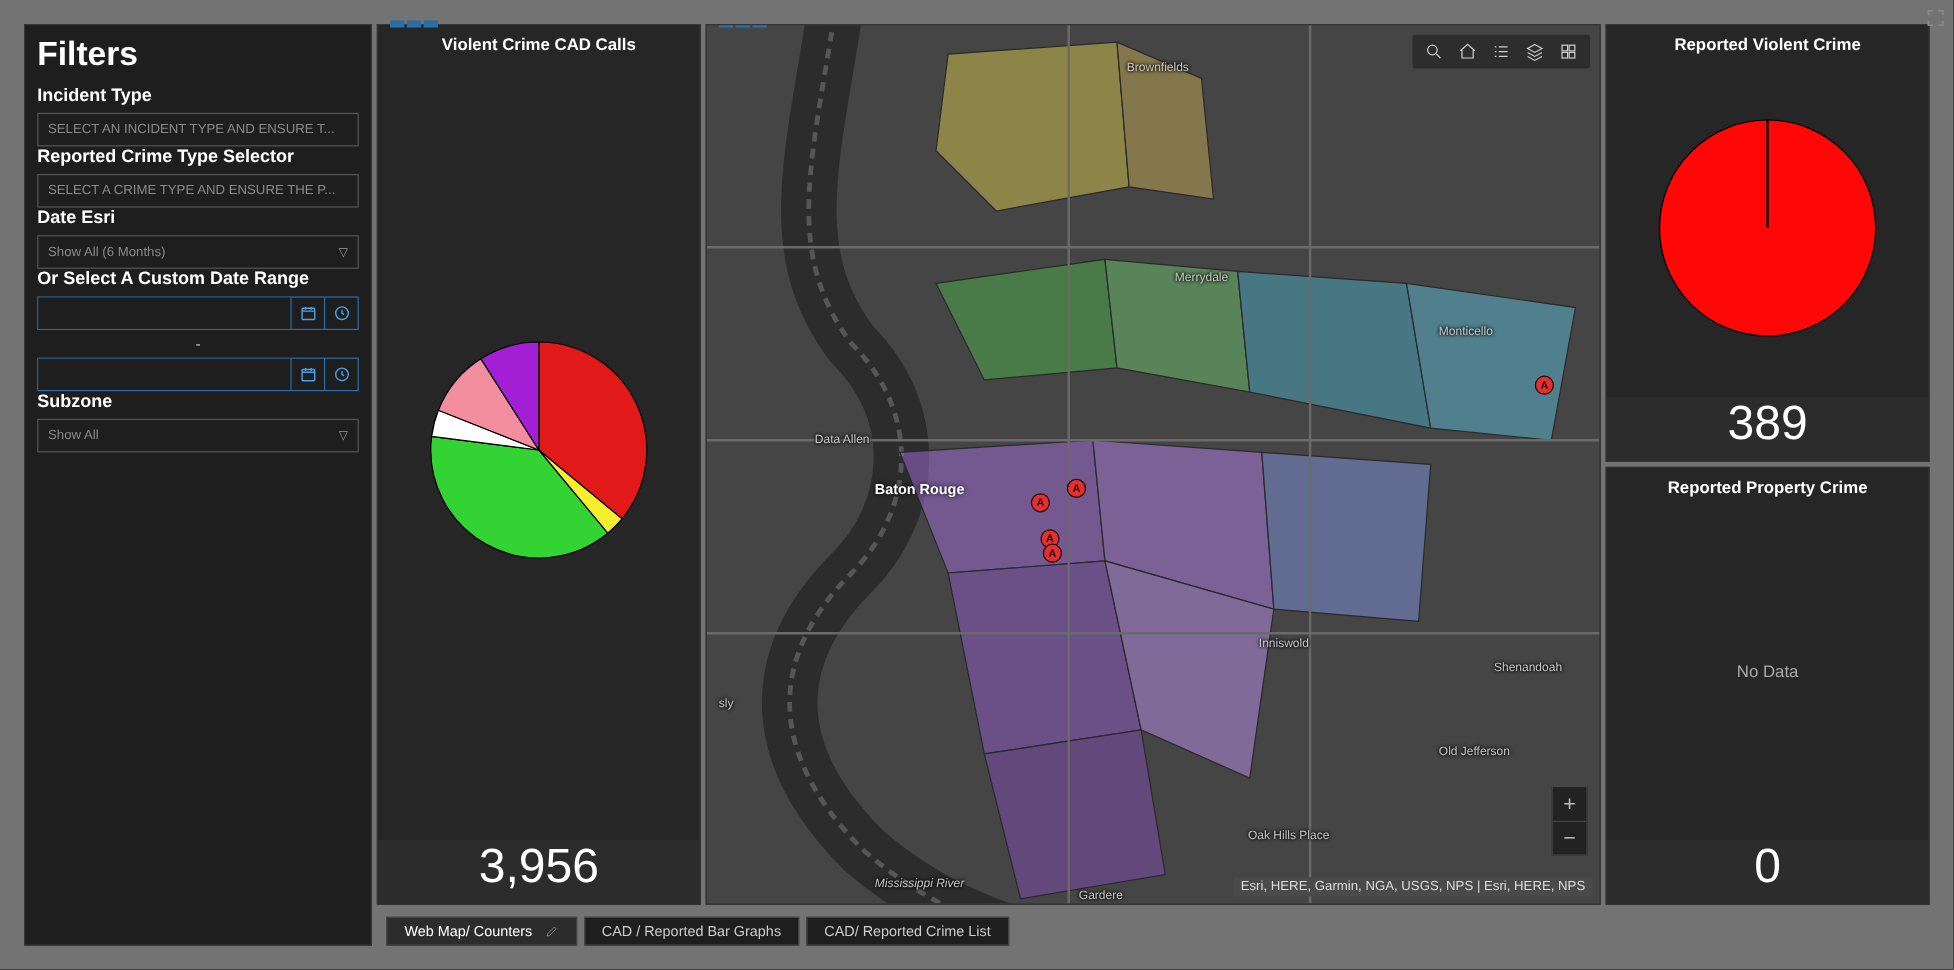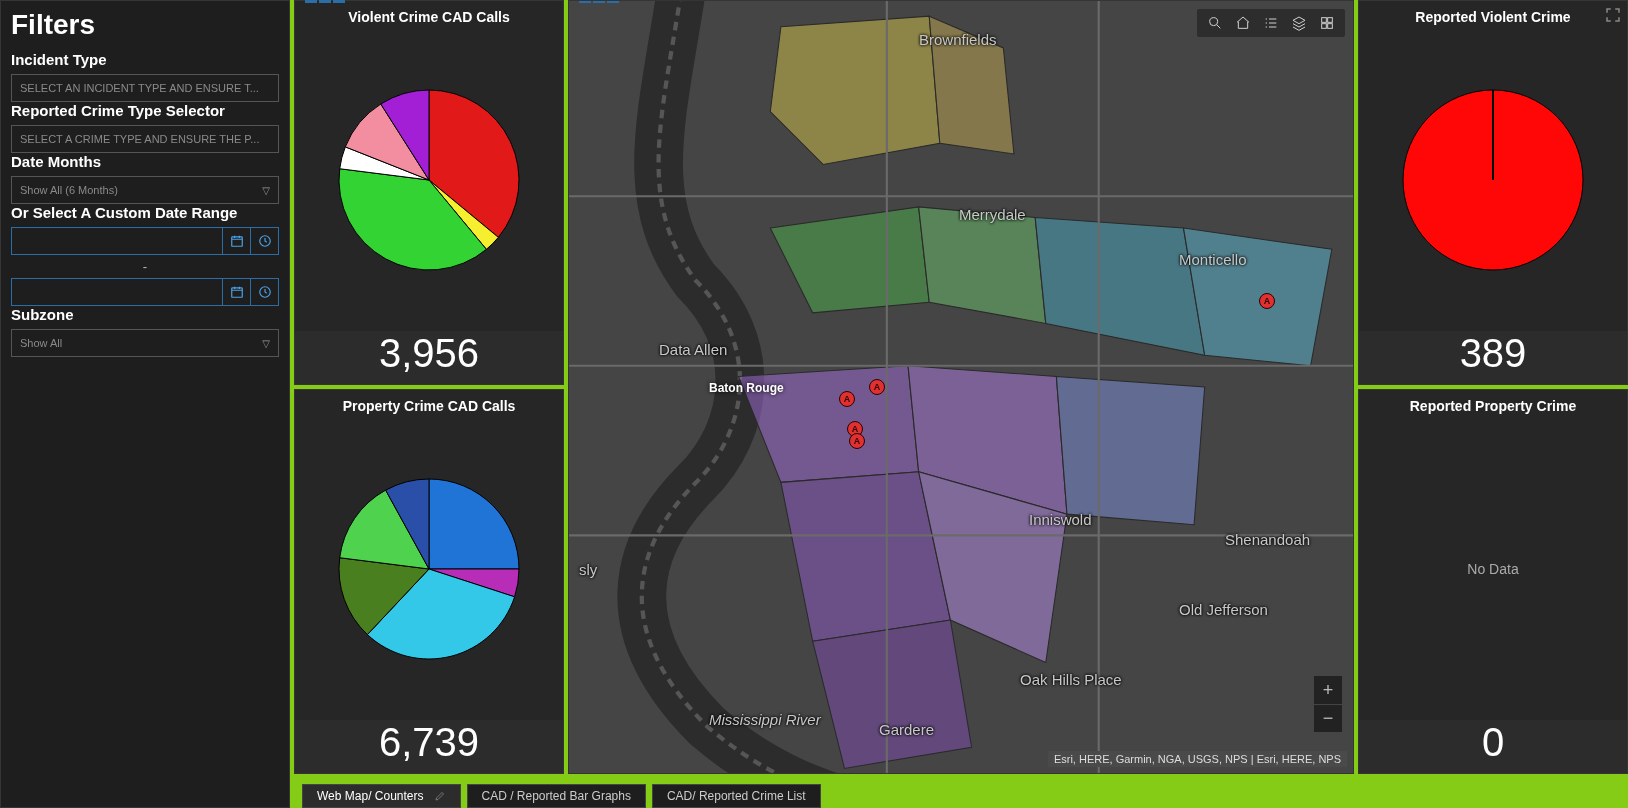--- a/index.html
+++ b/index.html
@@ -10,23 +10,23 @@
     font-family: "Segoe UI", Arial, Helvetica, sans-serif;
     font-size: 13px;
     overflow: hidden;
   }
   .app {
     display: grid;
     grid-template-columns: 290px 270px 1fr 270px;
     grid-template-rows: 1fr 30px;
     height: calc(808px);
     width: 100%;
-    padding: 0;
+    padding: 20px;
     gap: 4px;
-    background: #84cc16;
+    background: #737373;
   }
   
   .filters {
     grid-row: 1 / span 2;
     background: #1e1e1e;
     padding: 8px 10px;
     border: 1px solid #353535;
     overflow: hidden;
   }
   .filters h1 { font-size: 28px; font-weight: 700; margin-bottom: 10px; }
@@ -180,21 +180,21 @@
     bottom: 6px;
     background: #4a4a4a;
     color: #ddd;
     font-size: 11px;
     padding: 2px 6px;
     z-index: 3;
   }
   .map-label {
     position: absolute;
     color: #c8c8c8;
-    font-size: 15px;
+    font-size: 10px;
     text-shadow: 0 0 3px #000, 0 0 3px #000;
     white-space: nowrap;
     z-index: 2;
   }
   .city-label { color: #fff; font-size: 12px; font-weight:600; text-shadow: 0 0 4px #000; }
   .marker {
     position: absolute;
     width: 16px; height: 16px;
     background: #e03030;
     border: 1px solid #2a0000;
@@ -272,21 +272,21 @@
     <div class="section-label">Incident Type</div>
     <div class="select-box">
       <span>SELECT AN INCIDENT TYPE AND ENSURE T...</span>
     </div>
 
     <div class="section-label">Reported Crime Type Selector</div>
     <div class="select-box">
       <span>SELECT A CRIME TYPE AND ENSURE THE P...</span>
     </div>
 
-    <div class="section-label">Date Months</div>
+    <div class="section-label">Date Esri</div>
     <div class="select-box">
       <span>Show All (6 Months)</span>
       <span class="chev">▽</span>
     </div>
 
     <div class="section-label">Or Select A Custom Date Range</div>
     <div class="date-row">
       <input class="date-input" style="">
       <div class="date-btn">
         <svg viewBox="0 0 24 24" width="14" height="14" stroke="#4aa3e8" fill="none" stroke-width="2">
@@ -337,34 +337,20 @@
           <svg id="pie-violent" width="200" height="200" viewBox="0 0 200 200">
             <path d="M 100 100 L 100 10 A 90 90 0 0 1 169.34619184982103 157.36815907738207 Z" fill="#e11919" stroke="#000" stroke-width="1"></path>
             <path d="M 100 100 L 169.34619184982103 157.36815907738207 A 90 90 0 0 1 157.36815907738207 169.34619184982103 Z" fill="#f5ef2f" stroke="#000" stroke-width="1"></path>
             <path d="M 100 100 L 157.36815907738207 169.34619184982103 A 90 90 0 0 1 10.709676881696993 88.72000897921265 Z" fill="#34d334" stroke="#000" stroke-width="1"></path>
             <path d="M 100 100 L 10.709676881696993 88.72000897921265 A 90 90 0 0 1 16.320116270057355 66.86879025837902 Z" fill="#ffffff" stroke="#000" stroke-width="1"></path>
             <path d="M 100 100 L 16.320116270057355 66.86879025837902 A 90 90 0 0 1 51.77558845189026 24.01048670481866 Z" fill="#f28ea0" stroke="#000" stroke-width="1"></path>
             <path d="M 100 100 L 51.77558845189026 24.01048670481866 A 90 90 0 0 1 99.99999999999999 10 Z" fill="#a31fd6" stroke="#000" stroke-width="1"></path>
           </svg>
         </div>
       <div class="big-num">3,956</div>
-    </div>
-    <div class="panel stat-bottom">
-      <div class="panel-title">Property Crime CAD Calls</div>
-      <div class="pie-wrap">
-          <svg id="pie-property" width="200" height="200" viewBox="0 0 200 200">
-            <path d="M 100 100 L 100 10 A 90 90 0 0 1 190 100 Z" fill="#1f74d6" stroke="#000" stroke-width="1"></path>
-            <path d="M 100 100 L 190 100 A 90 90 0 0 1 185.59508646656383 127.81152949374527 Z" fill="#b82db8" stroke="#000" stroke-width="1"></path>
-            <path d="M 100 100 L 185.59508646656383 127.81152949374527 A 90 90 0 0 1 38.390760466418044 165.60717646792705 Z" fill="#33c7e8" stroke="#000" stroke-width="1"></path>
-            <path d="M 100 100 L 38.390760466418044 165.60717646792705 A 90 90 0 0 1 10.709676881696993 88.72000897921265 Z" fill="#4a7f1f" stroke="#000" stroke-width="1"></path>
-            <path d="M 100 100 L 10.709676881696993 88.72000897921265 A 90 90 0 0 1 56.642169330845554 21.132398796052314 Z" fill="#4fd34f" stroke="#000" stroke-width="1"></path>
-            <path d="M 100 100 L 56.642169330845554 21.132398796052314 A 90 90 0 0 1 99.99999999999999 10 Z" fill="#2a4fa8" stroke="#000" stroke-width="1"></path>
-          </svg>
-        </div>
-      <div class="big-num">6,739</div>
     </div>
   </div>
 
   <div class="map-panel">
     <div class="drag-handle">
         <span></span>
         <span></span>
         <span></span>
       </div>
     <svg class="map-svg" viewBox="0 0 740 760" preserveAspectRatio="xMidYMid slice">

